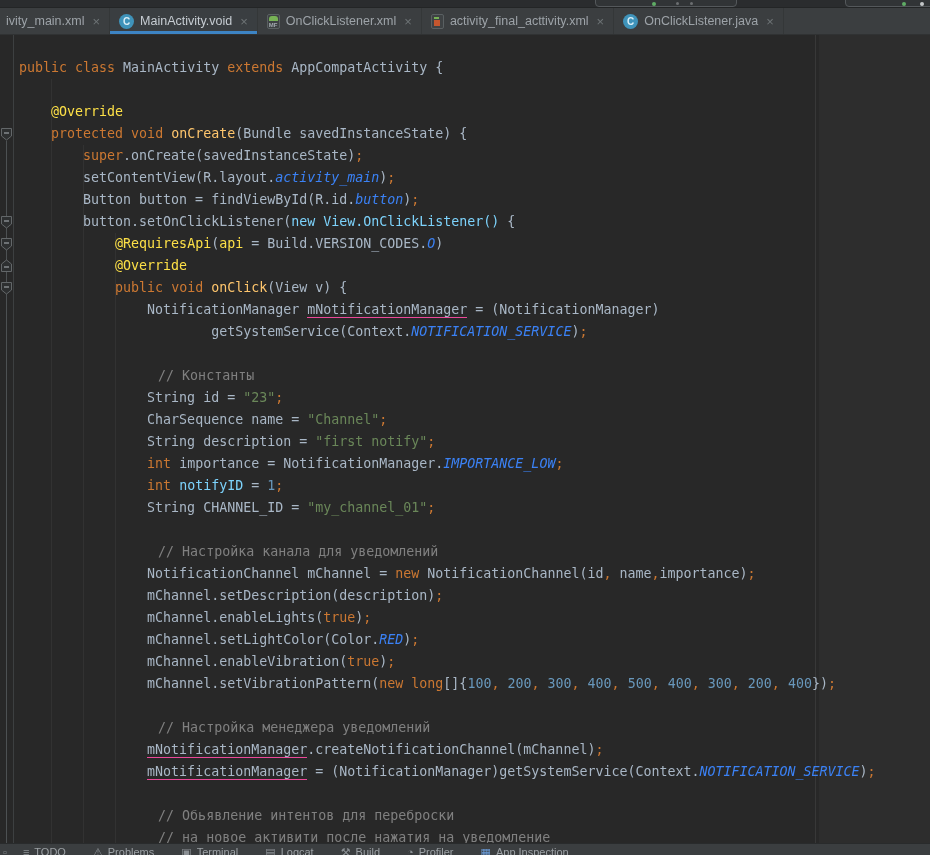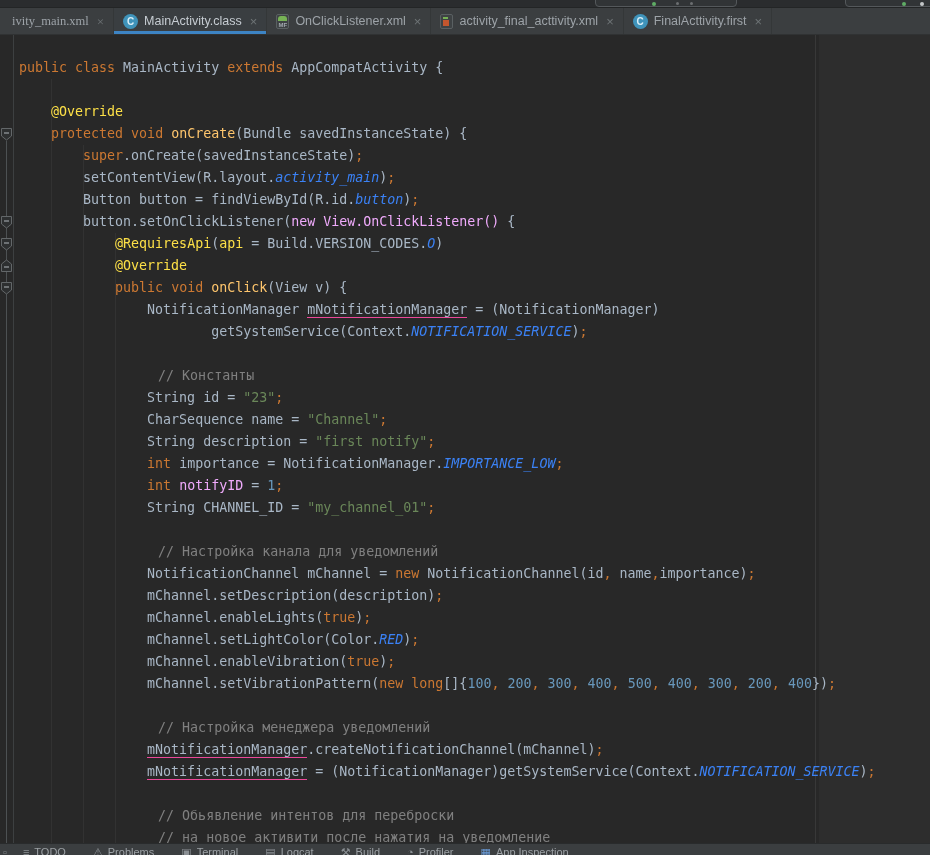--- a/index.html
+++ b/index.html
@@ -55,21 +55,21 @@
           font-family:"DejaVu Sans Mono", monospace; font-size:13.3px;
           line-height:22px; white-space:pre; color:#a9b7c6; }
   .cl { height:22px; }
   .k { color:#cc7832; }
   .m { color:#ffc66d; }
   .a { color:#fde047; }
   .s { color:#6a8759; }
   .n { color:#6897bb; }
   .c { color:#808080;margin-left:11px; }
   .p { color:#3b82f6; font-style:italic; }
-  .g { color:#f0abfc; }
+  .g { color:#7dd3fc; }
   .u { border-bottom:1px solid #ec4899; }
 
   
   .statusbar { position:absolute; top:843px; left:0; width:930px; height:30px;
                background:#3b3e40; border-top:1px solid #292b2c;
                display:flex; align-items:flex-start; padding:2px 0 0 3px;
                font-size:11px; color:#9ca1a5; }
   .sitem { display:flex; align-items:center; gap:5px; margin-right:27px; white-space:nowrap; }
   .sicon { font-size:11px; color:#8b9094; line-height:1; }
   .sicon.blue { color:#6a9bd8; }
@@ -84,42 +84,42 @@
     <div class="pbtn" style="left:595px; width:142px;"></div>
     <div class="pbtn" style="left:845px; width:120px;"></div>
     <div class="tdot" style="left:652px; background:#5fad65;"></div>
     <div class="tdot" style="left:676px; background:#6c6f71; width:3px; height:3px;"></div>
     <div class="tdot" style="left:690px; background:#6c6f71; width:3px; height:3px;"></div>
     <div class="tdot" style="left:902px; background:#5fad65;"></div>
     <div class="tdot" style="left:920px; background:#c3c6c8;"></div>
   </div>
 
   <div class="tabbar" id="tabbar">
-      <div class="tab" style="padding-left: 12px; font-family: Liberation Serif, serif;">
+      <div class="tab" style="padding-left: 6px;">
         <span>ivity_main.xml</span>
         <span class="close">×</span>
       </div>
       <div class="tab selected">
         <span class="ticon class-c">C</span>
-        <span>MainActivity.class</span>
+        <span>MainActivity.void</span>
         <span class="close">×</span>
       </div>
       <div class="tab">
         <span class="ticon file manifest"></span>
         <span>OnClickListener.xml</span>
         <span class="close">×</span>
       </div>
       <div class="tab">
         <span class="ticon file layout"></span>
         <span>activity_final_acttivity.xml</span>
         <span class="close">×</span>
       </div>
       <div class="tab">
         <span class="ticon class-c">C</span>
-        <span>FinalActtivity.first</span>
+        <span>OnClickListener.java</span>
         <span class="close">×</span>
       </div>
     </div>
 
   <div class="editor" id="editor">
     <div class="rm-zone"></div>
     <div class="rm-guide"></div>
     <div class="iguide" style="left:51px;  top:44px;  bottom:0;"></div>
     <div class="iguide" style="left:83px;  top:110px; bottom:0;"></div>
     <div class="iguide" style="left:115px; top:198px; bottom:0;"></div>

